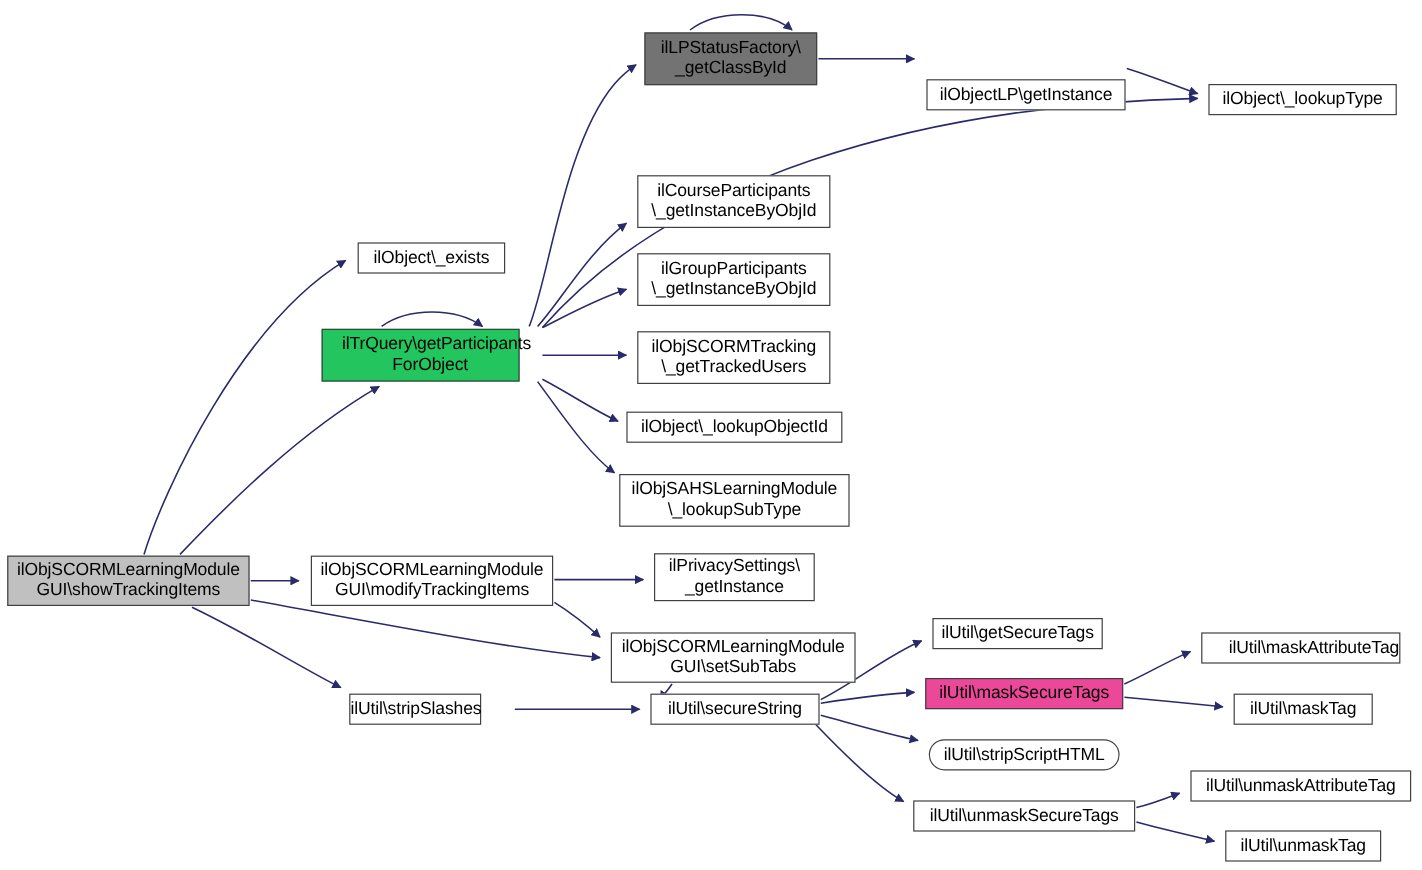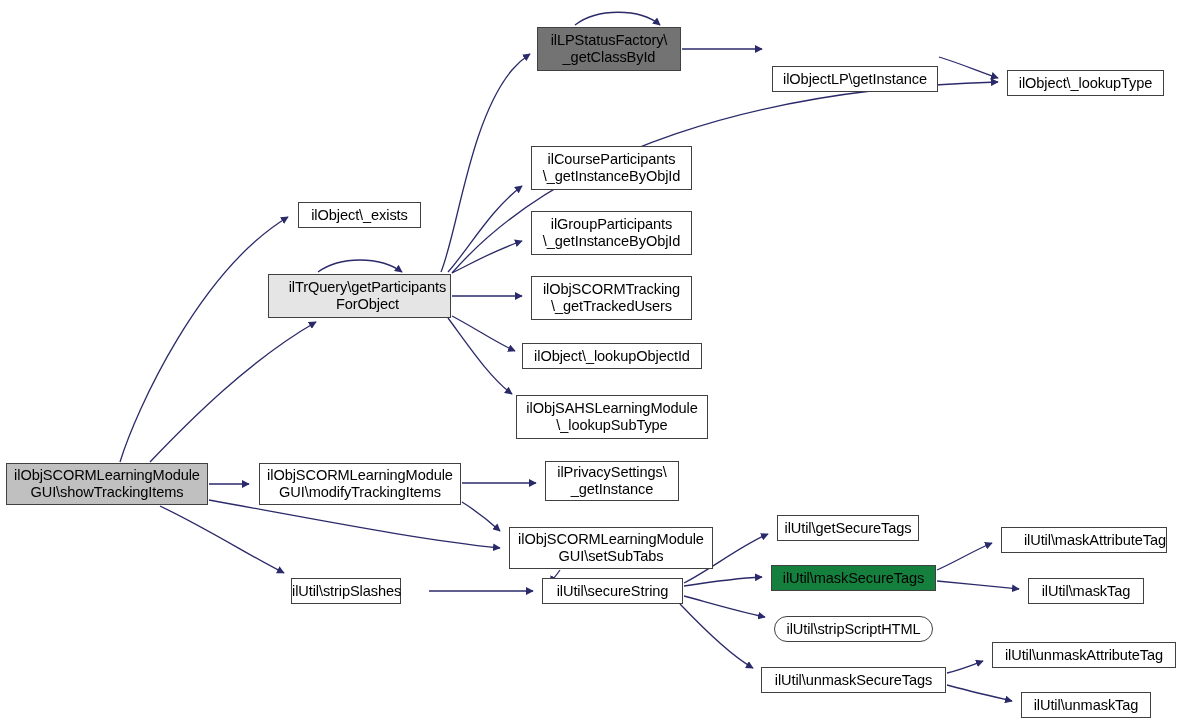--- a/index.html
+++ b/index.html
@@ -89,21 +89,21 @@
         <path d="M 947,673 C 960,670 975,664 983,661" fill="none" stroke="#2a2a6a" stroke-width="1.3" marker-end="url(#arrow)"></path>
         <path d="M 947,685 C 965,690 995,697 1012,701" fill="none" stroke="#2a2a6a" stroke-width="1.3" marker-end="url(#arrow)"></path>
       </g>
   </svg>
   <div id="nodes-layer">
       <div class="node root" style="left: 6px; top: 463px; width: 202px; height: 42px; border-color: rgb(64, 64, 64); background: rgb(192, 192, 192); color: rgb(0, 0, 0);"><span class="node-label">ilObjSCORMLearningModule
 GUI\showTrackingItems</span></div>
       <div class="node" style="left: 259px; top: 463px; width: 202px; height: 42px; border-color: rgb(64, 64, 64); background: rgb(255, 255, 255); color: rgb(0, 0, 0);"><span class="node-label">ilObjSCORMLearningModule
 GUI\modifyTrackingItems</span></div>
       <div class="node" style="left: 291px; top: 578px; width: 110px; height: 26px; border-color: rgb(64, 64, 64); background: rgb(255, 255, 255); color: rgb(0, 0, 0);"><span class="node-label">ilUtil\stripSlashes</span></div>
-      <div class="node" style="left: 268px; top: 274px; width: 183px; height: 44px; border-color: rgb(64, 64, 64); background: #e5e5e5; color: rgb(0, 0, 0); padding-left: 16px;"><span class="node-label">ilTrQuery\getParticipants
+      <div class="node" style="left: 268px; top: 274px; width: 165px; height: 44px; border-color: rgb(64, 64, 64); background: #22c55e; color: rgb(0, 0, 0); padding-left: 16px;"><span class="node-label">ilTrQuery\getParticipants
 ForObject</span></div>
       <div class="node" style="left: 298px; top: 202px; width: 123px; height: 26px; border-color: rgb(64, 64, 64); background: rgb(255, 255, 255); color: rgb(0, 0, 0);"><span class="node-label">ilObject\_exists</span></div>
       <div class="node" style="left: 537px; top: 27px; width: 144px; height: 44px; border-color: rgb(64, 64, 64); background: #737373; color: rgb(0, 0, 0);"><span class="node-label">ilLPStatusFactory\
 _getClassById</span></div>
       <div class="node" style="left: 531px; top: 146px; width: 161px; height: 44px; border-color: rgb(64, 64, 64); background: rgb(255, 255, 255); color: rgb(0, 0, 0);"><span class="node-label">ilCourseParticipants
 \_getInstanceByObjId</span></div>
       <div class="node" style="left: 531px; top: 211px; width: 161px; height: 44px; border-color: rgb(64, 64, 64); background: rgb(255, 255, 255); color: rgb(0, 0, 0);"><span class="node-label">ilGroupParticipants
 \_getInstanceByObjId</span></div>
       <div class="node" style="left: 531px; top: 276px; width: 161px; height: 44px; border-color: rgb(64, 64, 64); background: rgb(255, 255, 255); color: rgb(0, 0, 0);"><span class="node-label">ilObjSCORMTracking
 \_getTrackedUsers</span></div>
@@ -111,21 +111,21 @@
       <div class="node" style="left: 516px; top: 395px; width: 192px; height: 44px; border-color: rgb(64, 64, 64); background: rgb(255, 255, 255); color: rgb(0, 0, 0);"><span class="node-label">ilObjSAHSLearningModule
 \_lookupSubType</span></div>
       <div class="node" style="left: 545px; top: 461px; width: 134px; height: 40px; border-color: rgb(64, 64, 64); background: rgb(255, 255, 255); color: rgb(0, 0, 0);"><span class="node-label">ilPrivacySettings\
 _getInstance</span></div>
       <div class="node" style="left: 509px; top: 527px; width: 204px; height: 42px; border-color: rgb(64, 64, 64); background: rgb(255, 255, 255); color: rgb(0, 0, 0);"><span class="node-label">ilObjSCORMLearningModule
 GUI\setSubTabs</span></div>
       <div class="node" style="left: 542px; top: 578px; width: 141px; height: 26px; border-color: rgb(64, 64, 64); background: rgb(255, 255, 255); color: rgb(0, 0, 0);"><span class="node-label">ilUtil\secureString</span></div>
       <div class="node" style="left: 772px; top: 37px; width: 166px; height: 26px; border-color: rgb(64, 64, 64); background: rgb(255, 255, 255); color: rgb(0, 0, 0); margin-top: 29px;"><span class="node-label">ilObjectLP\getInstance</span></div>
       <div class="node" style="left: 1007px; top: 70px; width: 157px; height: 26px; border-color: rgb(64, 64, 64); background: rgb(255, 255, 255); color: rgb(0, 0, 0);"><span class="node-label">ilObject\_lookupType</span></div>
       <div class="node" style="left: 777px; top: 515px; width: 142px; height: 26px; border-color: rgb(64, 64, 64); background: rgb(255, 255, 255); color: rgb(0, 0, 0);"><span class="node-label">ilUtil\getSecureTags</span></div>
-      <div class="node" style="left: 771px; top: 565px; width: 165px; height: 26px; border-color: rgb(64, 64, 64); background: #15803d; color: rgb(0, 0, 0);"><span class="node-label">ilUtil\maskSecureTags</span></div>
+      <div class="node" style="left: 771px; top: 565px; width: 165px; height: 26px; border-color: rgb(64, 64, 64); background: #ec4899; color: rgb(0, 0, 0);"><span class="node-label">ilUtil\maskSecureTags</span></div>
       <div class="node" style="left: 774px; top: 616px; width: 159px; height: 26px; border-color: rgb(64, 64, 64); background: rgb(255, 255, 255); color: rgb(0, 0, 0); border-radius: 13px;"><span class="node-label">ilUtil\stripScriptHTML</span></div>
       <div class="node" style="left: 761px; top: 667px; width: 185px; height: 26px; border-color: rgb(64, 64, 64); background: rgb(255, 255, 255); color: rgb(0, 0, 0);"><span class="node-label">ilUtil\unmaskSecureTags</span></div>
       <div class="node" style="left: 1001px; top: 527px; width: 166px; height: 26px; border-color: rgb(64, 64, 64); background: rgb(255, 255, 255); color: rgb(0, 0, 0); text-align: right;"><span class="node-label">ilUtil\maskAttributeTag</span></div>
       <div class="node" style="left: 1028px; top: 578px; width: 116px; height: 26px; border-color: rgb(64, 64, 64); background: rgb(255, 255, 255); color: rgb(0, 0, 0);"><span class="node-label">ilUtil\maskTag</span></div>
       <div class="node" style="left: 992px; top: 642px; width: 184px; height: 26px; border-color: rgb(64, 64, 64); background: rgb(255, 255, 255); color: rgb(0, 0, 0);"><span class="node-label">ilUtil\unmaskAttributeTag</span></div>
       <div class="node" style="left: 1021px; top: 692px; width: 130px; height: 26px; border-color: rgb(64, 64, 64); background: rgb(255, 255, 255); color: rgb(0, 0, 0);"><span class="node-label">ilUtil\unmaskTag</span></div>
     </div>
 </div>
 
 </body></html>

